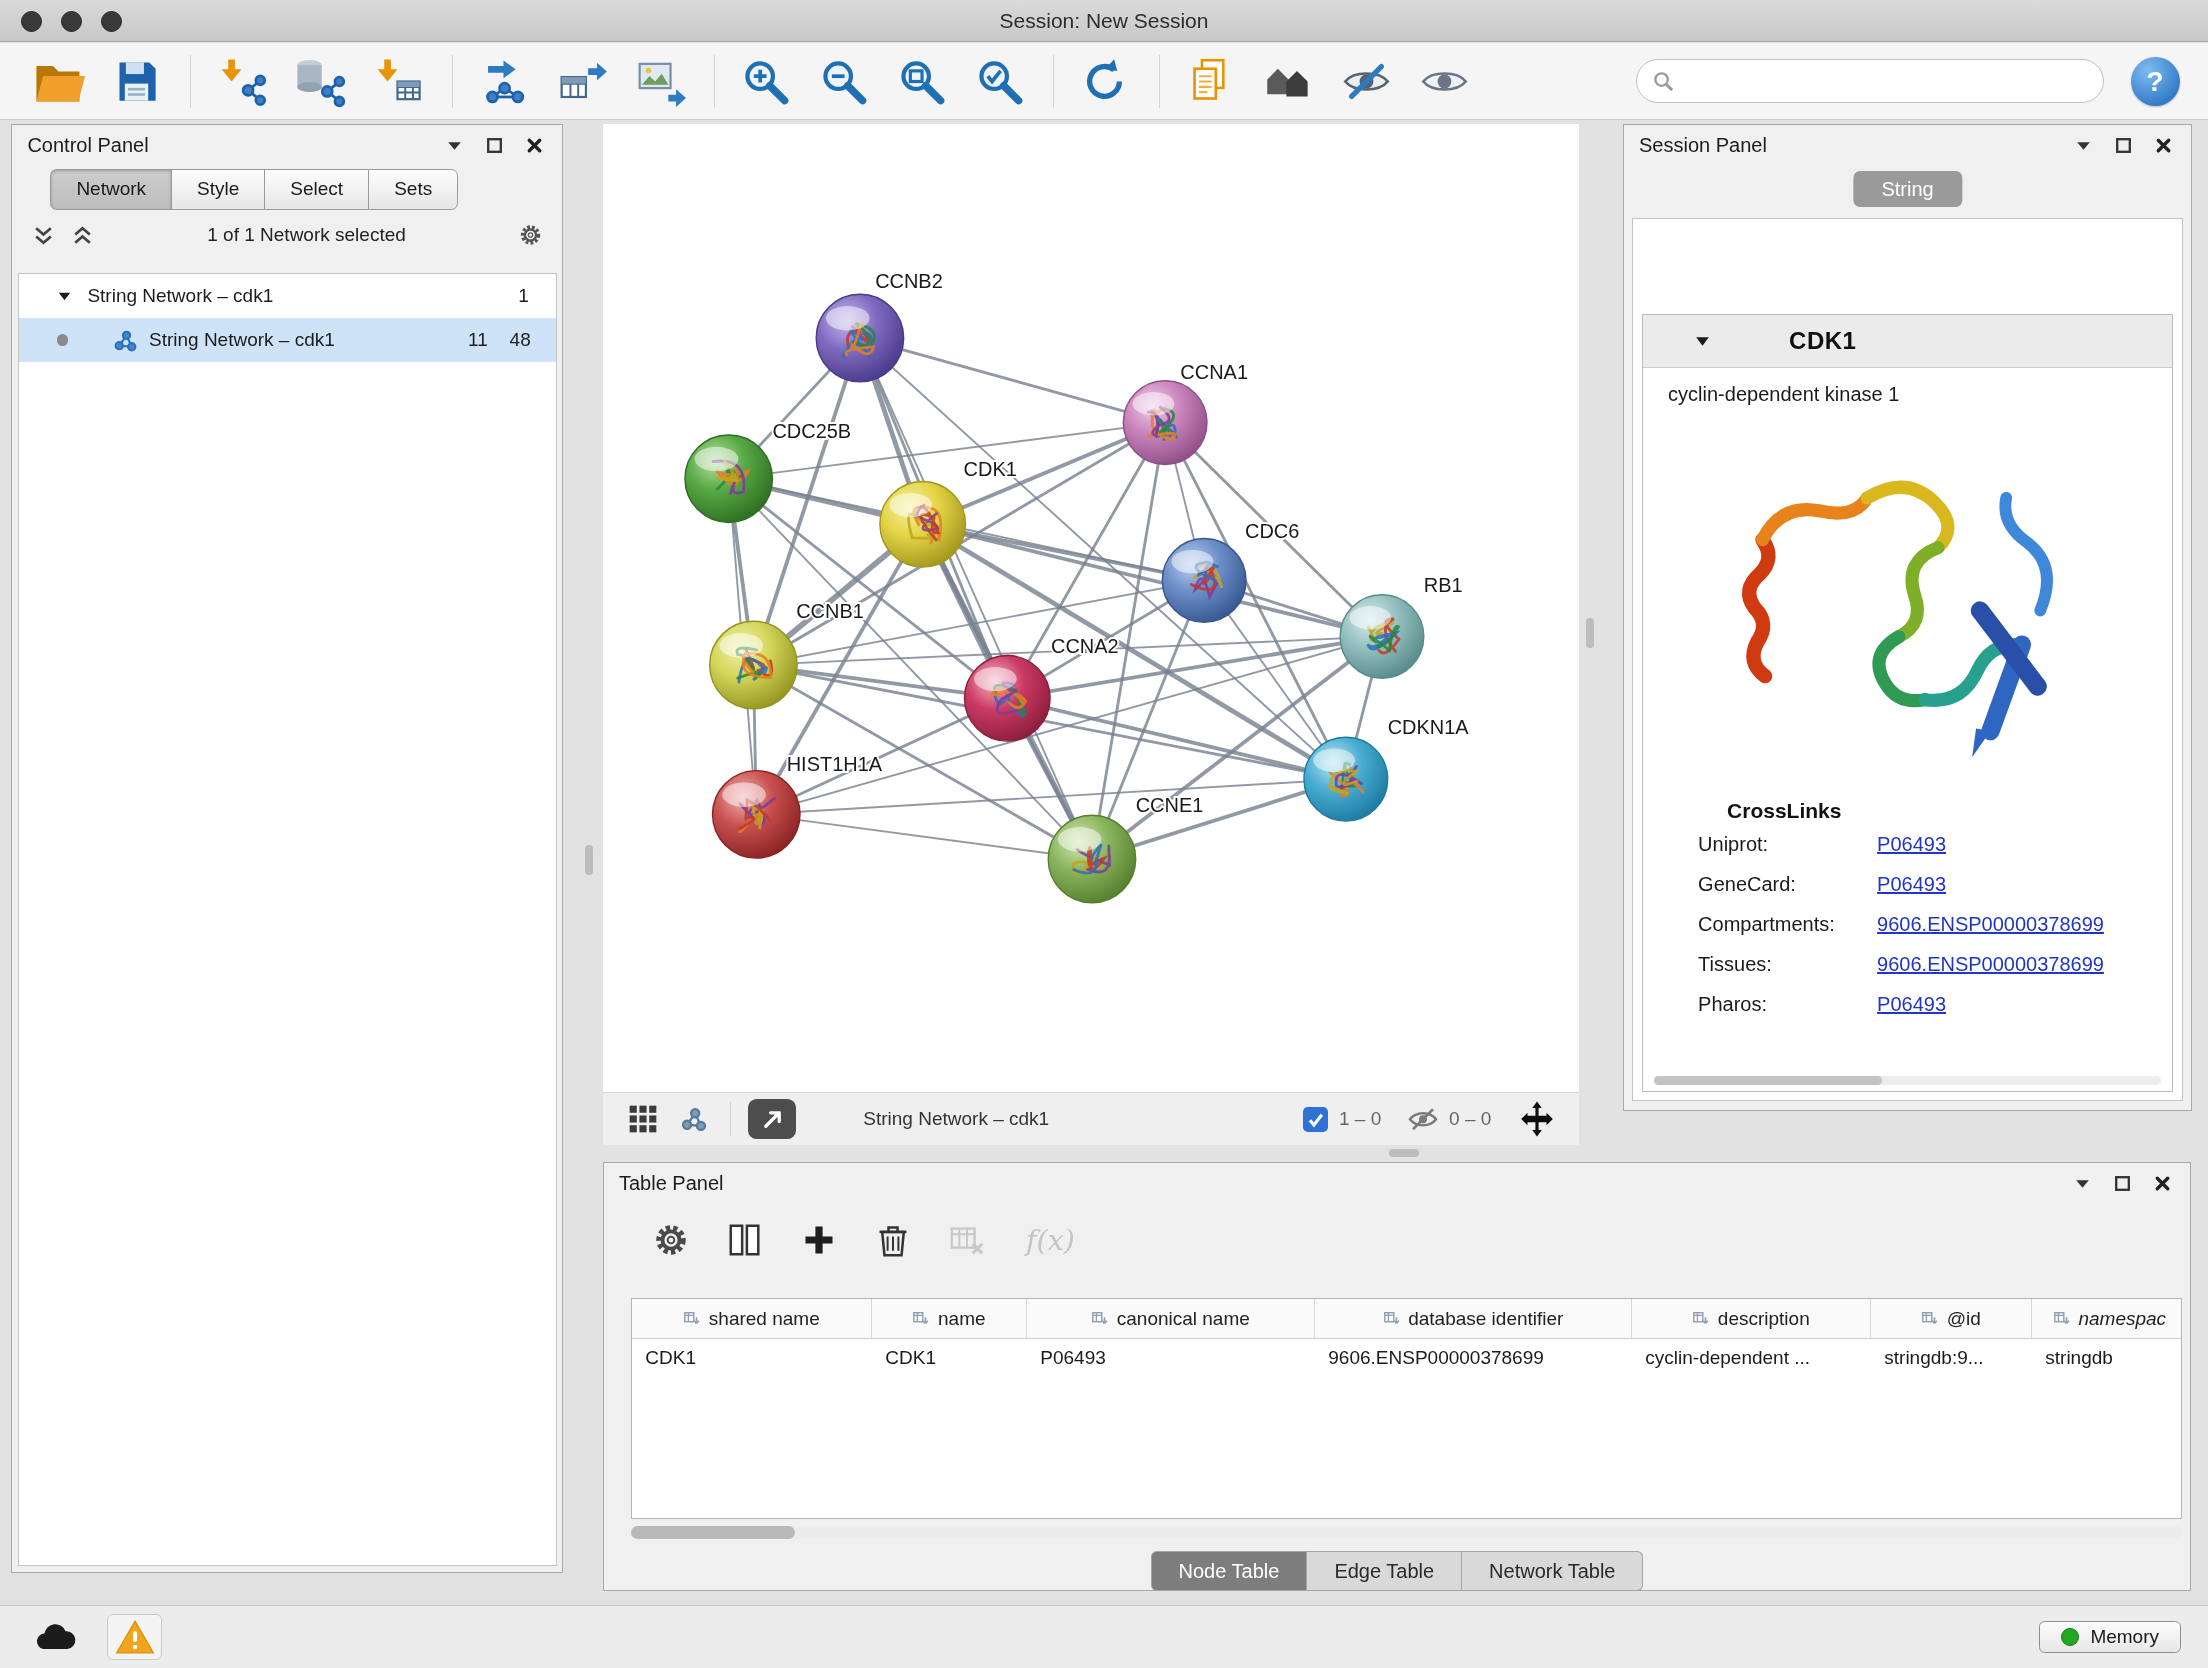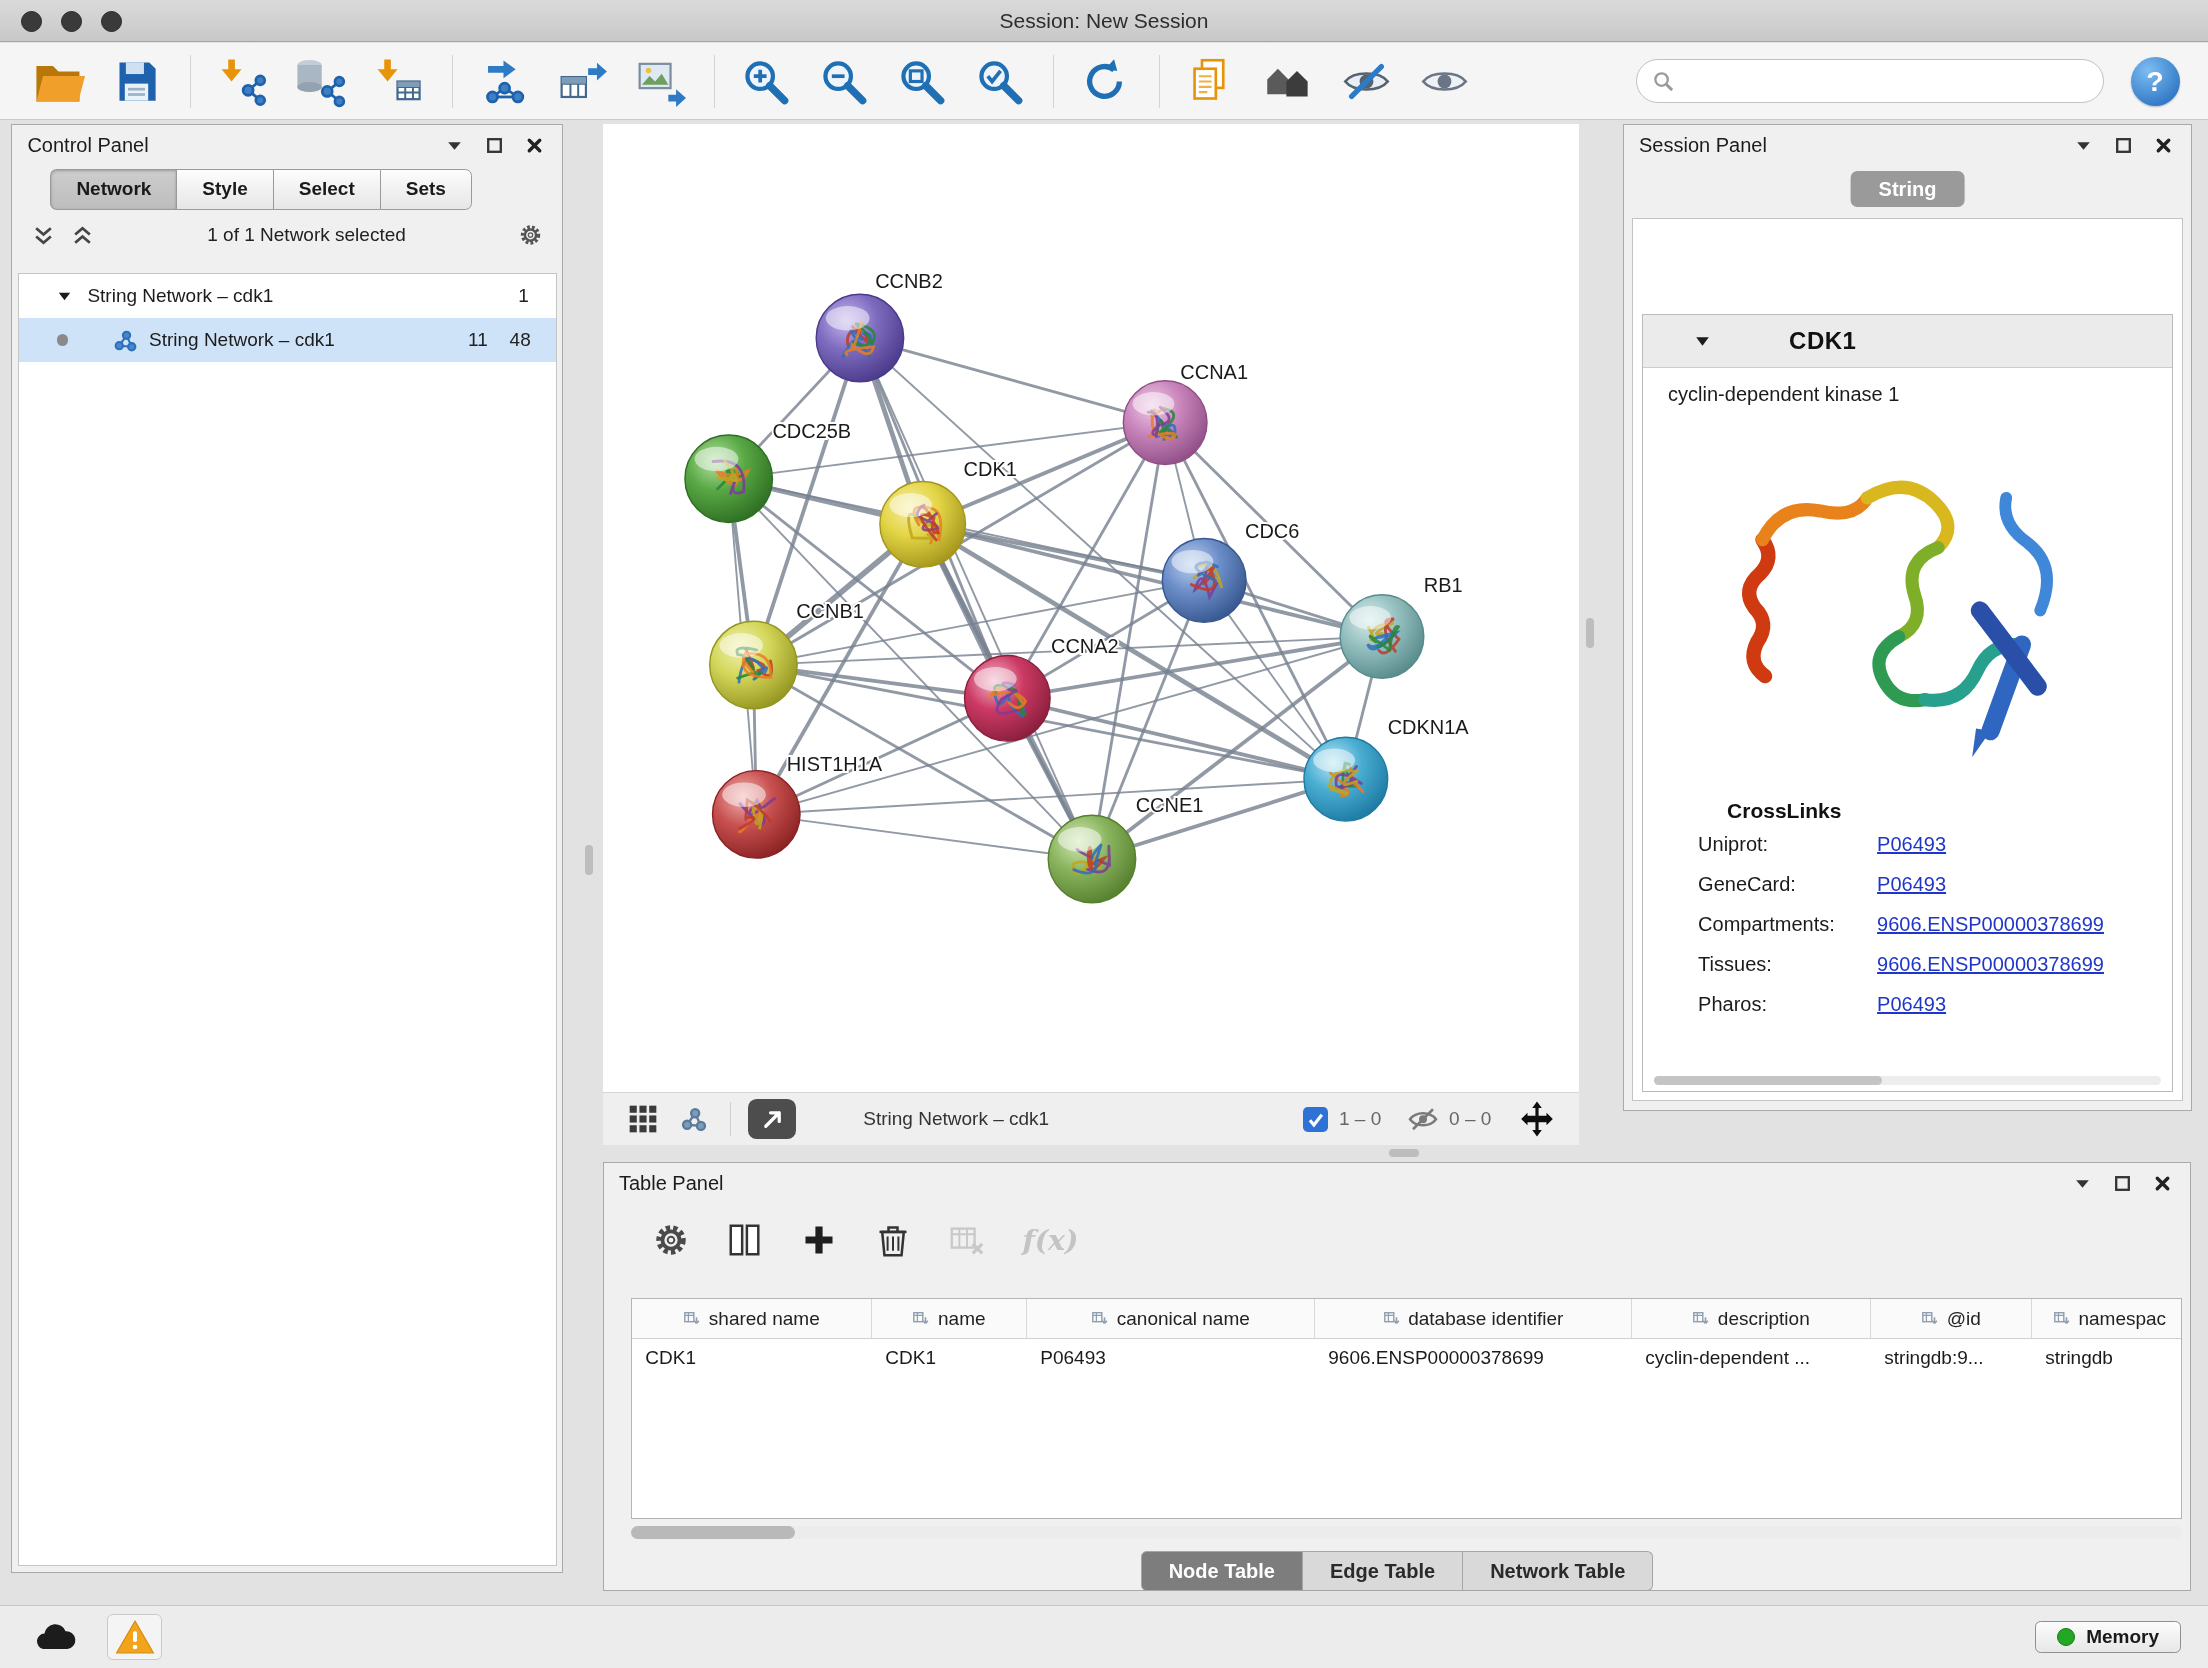--- a/index.html
+++ b/index.html
@@ -1,19 +1,19 @@
 <!DOCTYPE html>
 <html style="font-size:15px"><head>
 <meta charset="utf-8">
 <style>
   *{margin:0;padding:0;box-sizing:border-box;font-family:"Liberation Sans","DejaVu Sans",sans-serif;}
   html,body{width:2208px;height:1668px;}
   body{background:#e2e2e2;position:relative;overflow:hidden;}
   .abs{position:absolute;}
-  button{background:none;border:none;cursor:pointer;padding:0;font-family:inherit;font-weight:bold;}
+  button{background:none;border:none;cursor:pointer;padding:0;font-family:inherit;}
 
   
   #titlebar{left:0;top:0;width:2208px;height:42px;background:linear-gradient(#dadada,#c8c8c8);border-bottom:1px solid #a5a5a5;}
   .traffic{position:absolute;left:21px;top:10.5px;display:flex;gap:19px;}
   .tl{width:21px;height:21px;border-radius:50%;background:#3a3a3a;border:1px solid #262626;display:inline-block;}
   #window-title{width:100%;text-align:center;line-height:42px;font-size:21px;color:#2d2d2d;}
 
   
   #toolbar{left:0;top:43px;width:2208px;height:77px;background:#f5f5f5;border-bottom:1px solid #c9c9c9;display:flex;align-items:center;padding:0 28.5px;}
   .tb{width:59px;height:59px;display:flex;align-items:center;justify-content:center;margin-right:19px;}
@@ -839,21 +839,21 @@
           <span>description</span>
         </div>
       <div class="th" style="width:161px;">
           <svg width="18" height="18" viewBox="0 0 20 20">
             <rect x="2" y="3" width="10" height="10" fill="none" stroke="#90a0b0" stroke-width="1.6"></rect>
             <path d="M2 6h10M6 3v10" stroke="#90a0b0" stroke-width="1.4"></path>
             <path d="M15 8v7m0 0l-2.6-3m2.6 3l2.6-3" stroke="#90a0b0" stroke-width="1.8" fill="none"></path>
           </svg>
           <span>@id</span>
         </div>
-      <div class="th" style="width:155px;border-right:none;">
+      <div class="th" style="width:155px;border-right:none;font-style:italic;">
           <svg width="18" height="18" viewBox="0 0 20 20">
             <rect x="2" y="3" width="10" height="10" fill="none" stroke="#90a0b0" stroke-width="1.6"></rect>
             <path d="M2 6h10M6 3v10" stroke="#90a0b0" stroke-width="1.4"></path>
             <path d="M15 8v7m0 0l-2.6-3m2.6 3l2.6-3" stroke="#90a0b0" stroke-width="1.8" fill="none"></path>
           </svg>
           <span>namespac</span>
         </div>
     </div>
     <div class="t-row">
       <div class="td" style="width:240px;">CDK1</div>

